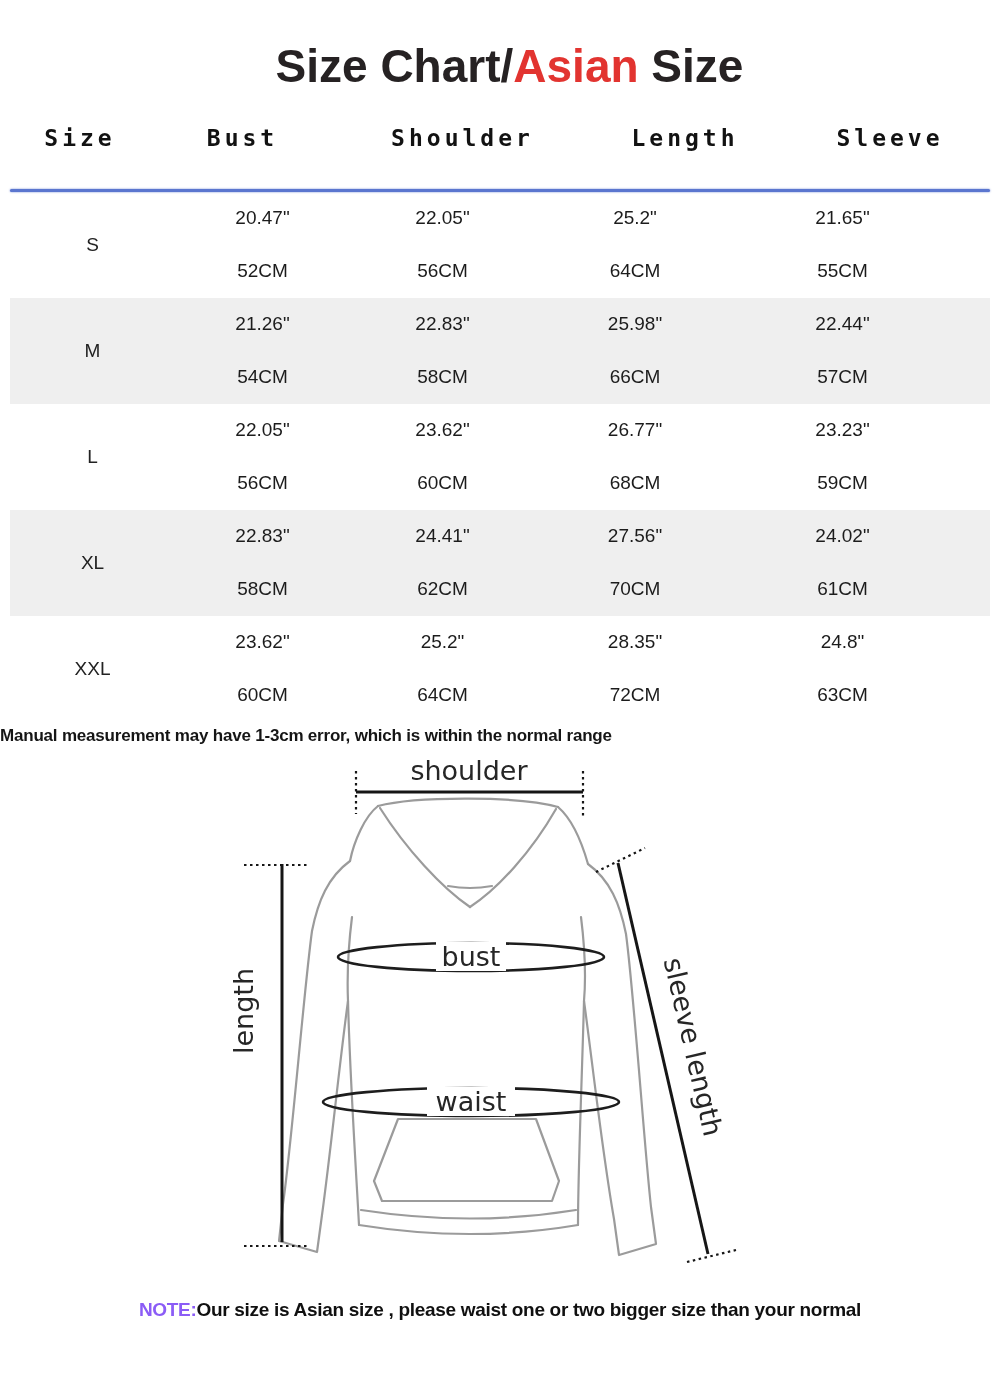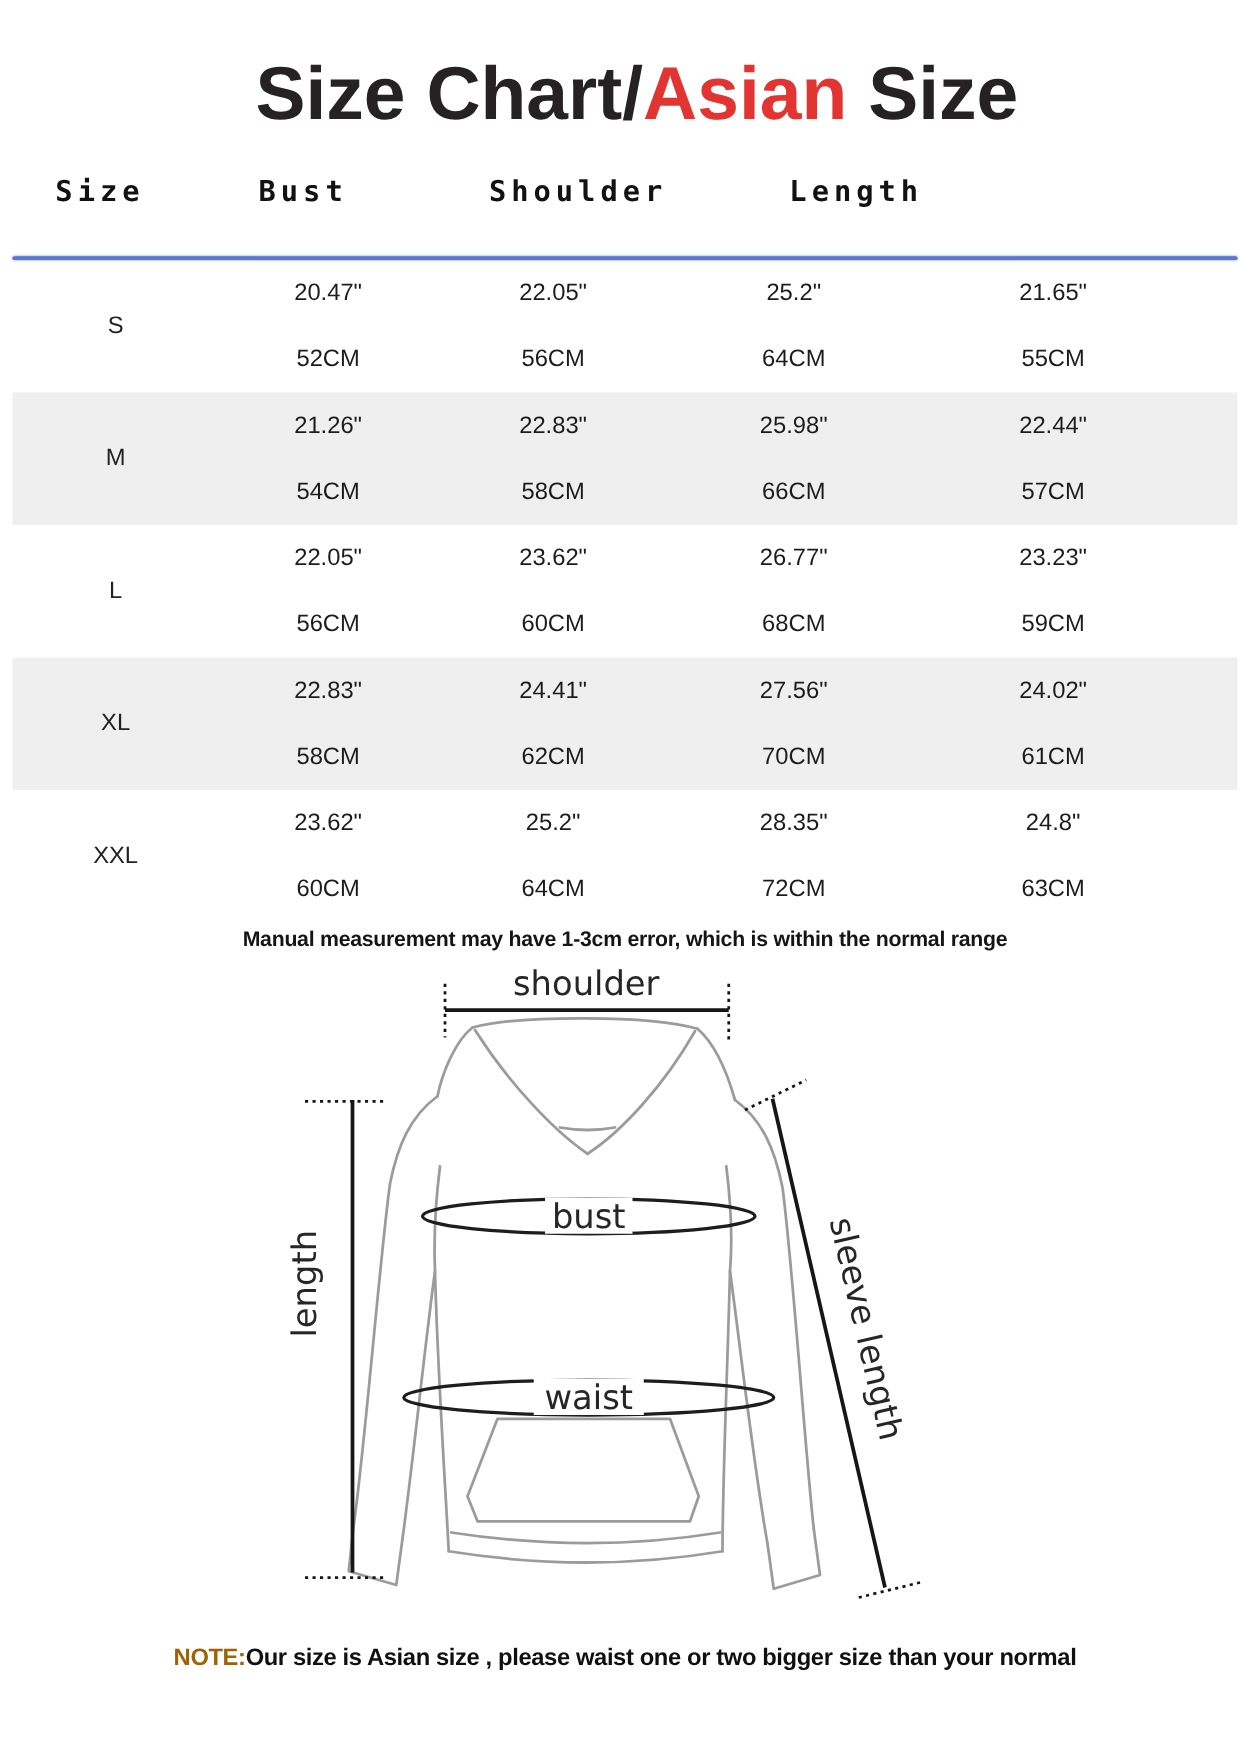--- a/index.html
+++ b/index.html
@@ -18,21 +18,21 @@
     color: var(--ink);
     overflow: hidden;
     margin: 0 auto;
     position: relative;
   }
 
   
   .title {
     margin: 40px 0 0;
     text-align: center;
-    font-size: 60px;
+    font-size: 46px;
     font-weight: 700;
     letter-spacing: 0px;
     color: #262223;
     line-height: 1.15;
     padding-left: 19px;
   }
   .title .accent { color: var(--red); }
 
   
   .thead {
@@ -67,21 +67,20 @@
     grid-template-rows: 53px 53px;
     align-items: center;
     margin: 0 10px;
   }
   .trow.striped { background: var(--stripe); }
   .cell { text-align: center; font-size: 19px; color: #1c1c1c; }
   .size-cell { grid-row: 1 / span 2; font-size: 19px; color: #222; }
 
   .measure-note {
     margin: 4px 0 0;
-    text-align: center;
     font-size: 17px;
     font-weight: 700;
     letter-spacing: -0.2px;
     color: #151515;
   }
 
   
   .diagram-wrap {
     width: 520px;
     margin: 3px auto 0;
@@ -93,34 +92,35 @@
   .footer-note {
     margin: 12px auto 0;
     width: 910px;
     text-align: center;
     font-size: 19px;
     font-weight: 700;
     letter-spacing: -0.3px;
     line-height: 1.58;
     color: #101010;
   }
-  .footer-note .accent { color: #a16207; }
+  .footer-note .accent { color: #8b5cf6; }
 </style>
 </head>
 <body>
 
 <div class="page">
 
   <h1 class="title"><span>Size Chart/</span><span class="accent">Asian</span><span> Size</span></h1>
 
   <div class="thead">
     <div class="hcell">Size</div>
     <div class="hcell">Bust</div>
     <div class="hcell">Shoulder</div>
     <div class="hcell">Length</div>
+    <div class="hcell">Sleeve</div>
   </div>
 
   <div class="divider"></div>
 
   <div class="tbody">
     <div class="trow">
       <div class="cell size-cell">S</div>
       <div class="cell">20.47"</div>
       <div class="cell">22.05"</div>
       <div class="cell">25.2"</div>

